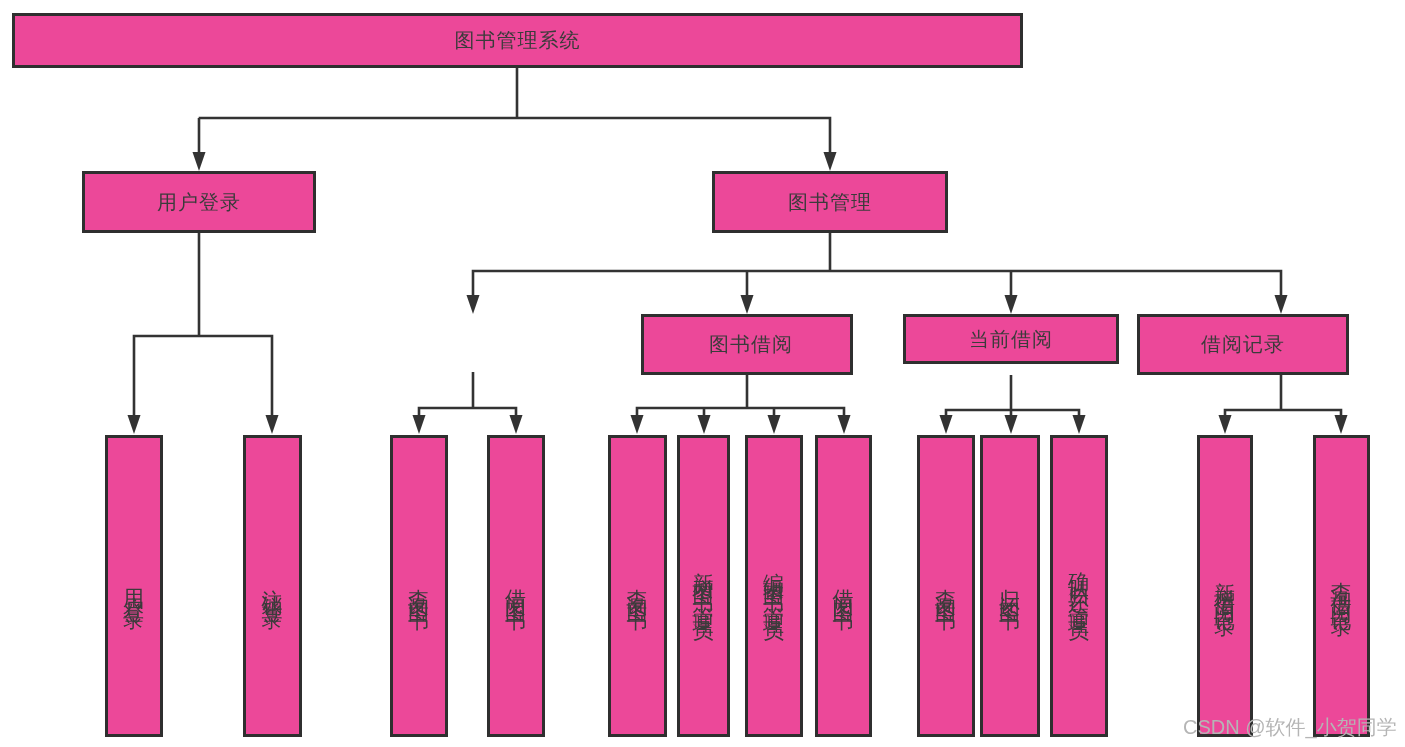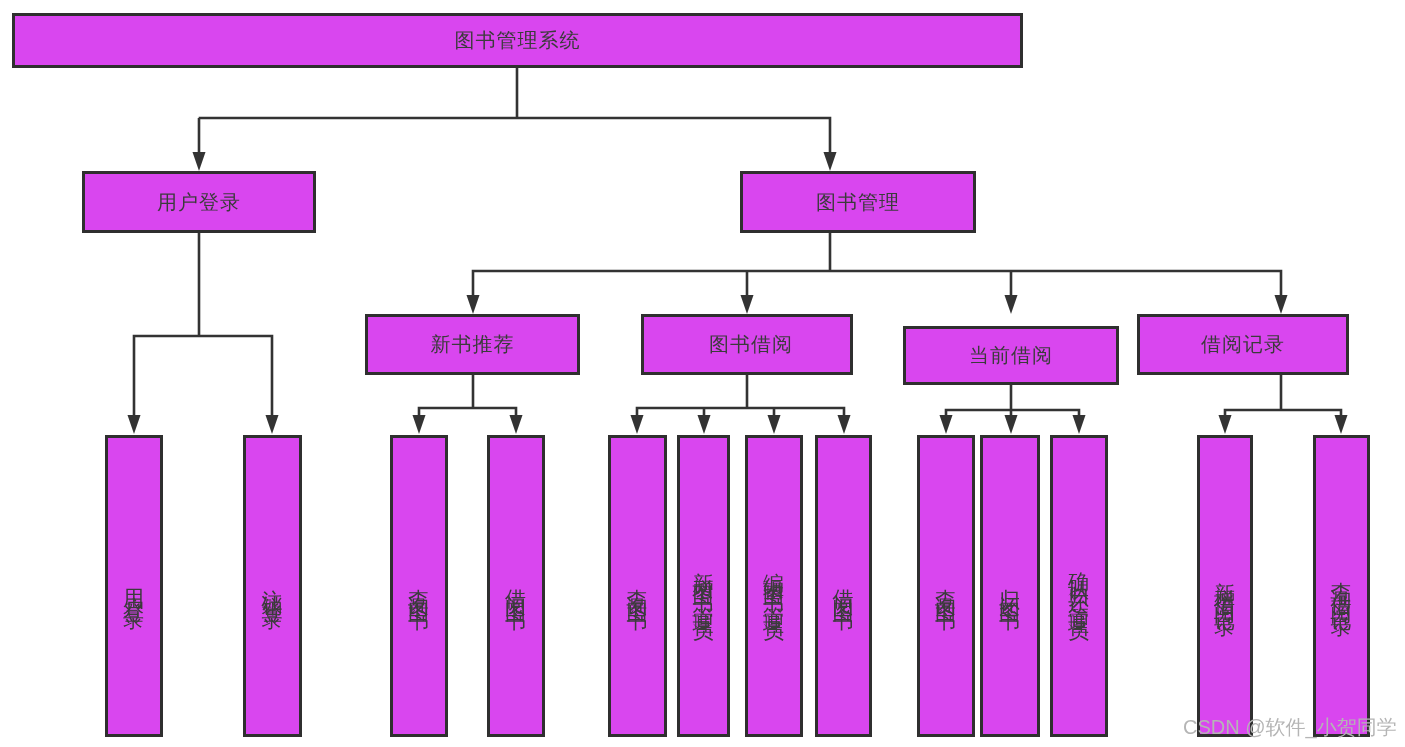--- a/index.html
+++ b/index.html
@@ -13,21 +13,21 @@
   }
   .connectors {
     position: absolute;
     left: 0; top: 0;
     width: 1405px; height: 747px;
     z-index: 1;
   }
   .box {
     position: absolute;
     box-sizing: border-box;
-    background: #d946ef;
+    background: #ec4899;
     border: 3px solid #2f2f2f;
     display: flex;
     align-items: center;
     justify-content: center;
     z-index: 2;
   }
   .hlabel {
     font-size: 20px;
     color: #3b3b3b;
     letter-spacing: 1px;
@@ -89,31 +89,28 @@
     </g>
   </svg>
 
   <div class="box" style="left:12px; top:13px; width:1011px; height:55px;">
     <span class="hlabel">图书管理系统</span>
   </div>
 
   <div class="box" style="left:82px; top:171px; width:234px; height:62px;">
     <span class="hlabel">用户登录</span>
   </div>
-  <div class="box" style="left:712px; top:171px; width:236px; height:62px;margin-left:28px;">
+  <div class="box" style="left:712px; top:171px; width:236px; height:62px;">
     <span class="hlabel">图书管理</span>
   </div>
 
-  <div class="box" style="left:365px; top:314px; width:215px; height:61px;">
-    <span class="hlabel">新书推荐</span>
-  </div>
   <div class="box" style="left:641px; top:314px; width:212px; height:61px;padding-left:8px;">
     <span class="hlabel">图书借阅</span>
   </div>
-  <div class="box" style="left:903px; top:326px; width:216px; height:59px;">
+  <div class="box" style="left:903px; top:314px; width:216px; height:50px;">
     <span class="hlabel">当前借阅</span>
   </div>
   <div class="box" style="left:1137px; top:314px; width:212px; height:61px;">
     <span class="hlabel">借阅记录</span>
   </div>
 
   <div class="box" style="left:105px; top:435px; width:58px; height:302px;">
     <span class="vlabel">用户登录</span>
   </div>
   <div class="box" style="left:243px; top:435px; width:59px; height:302px;">

